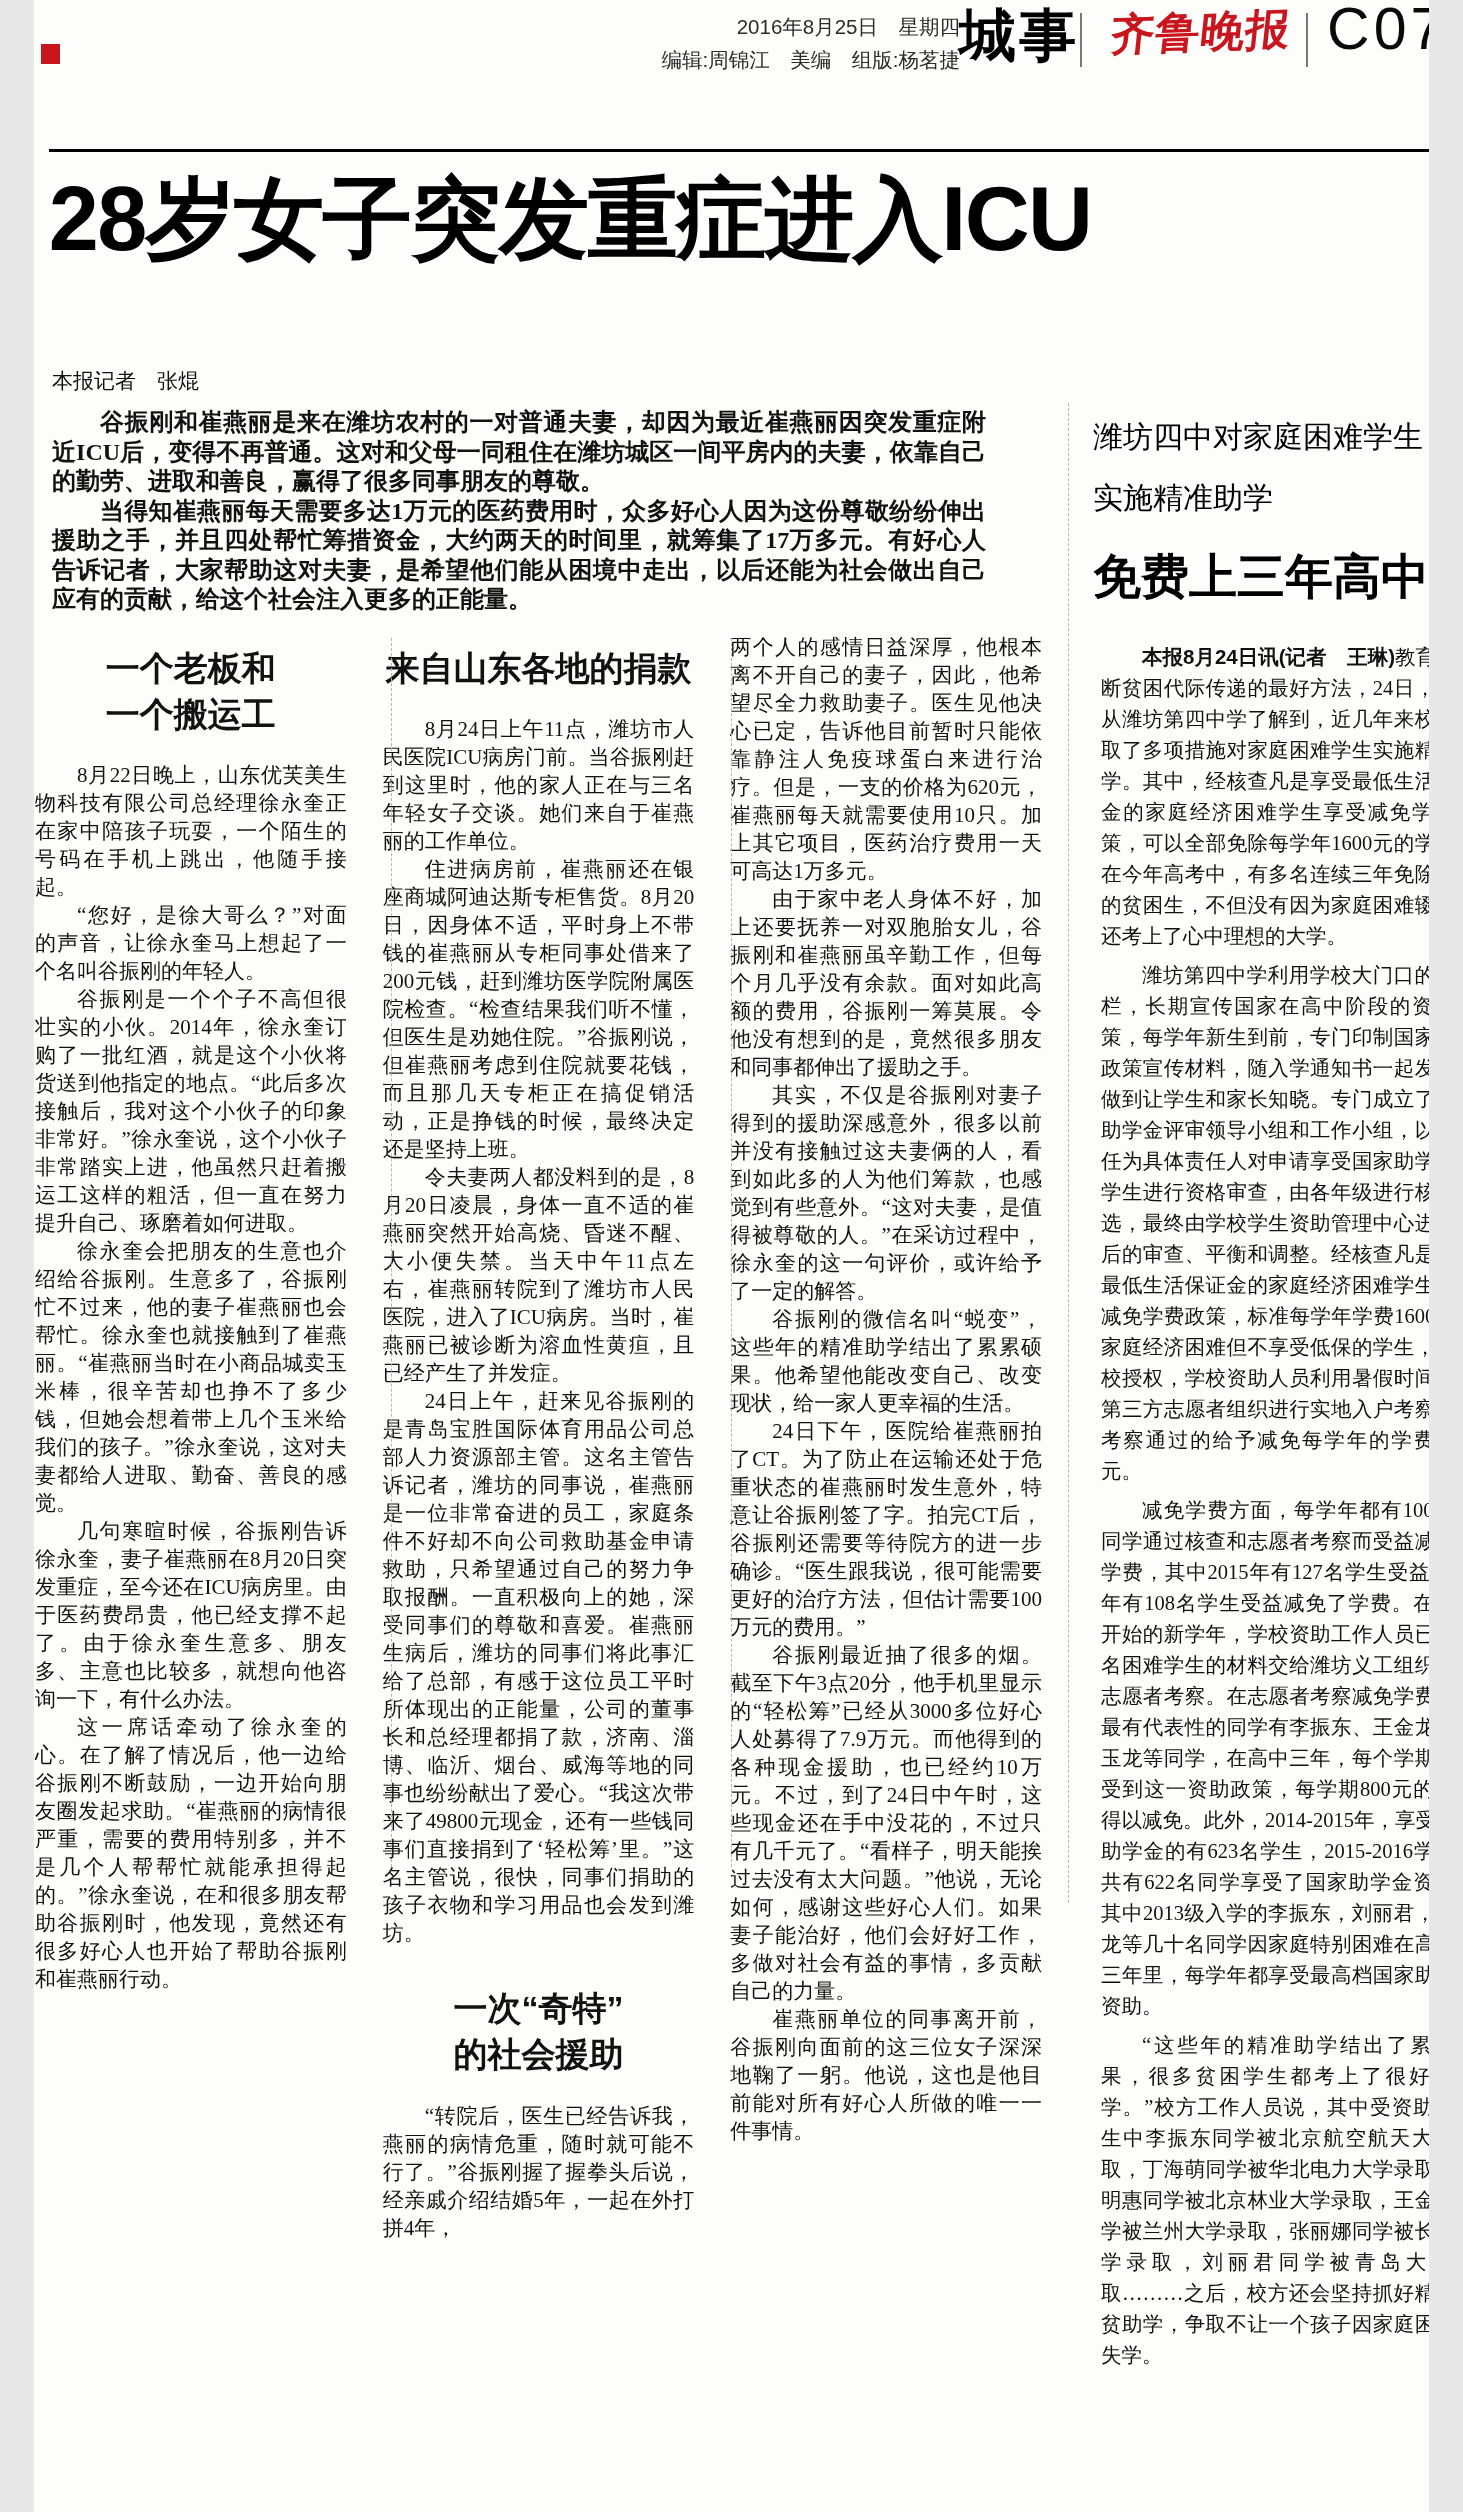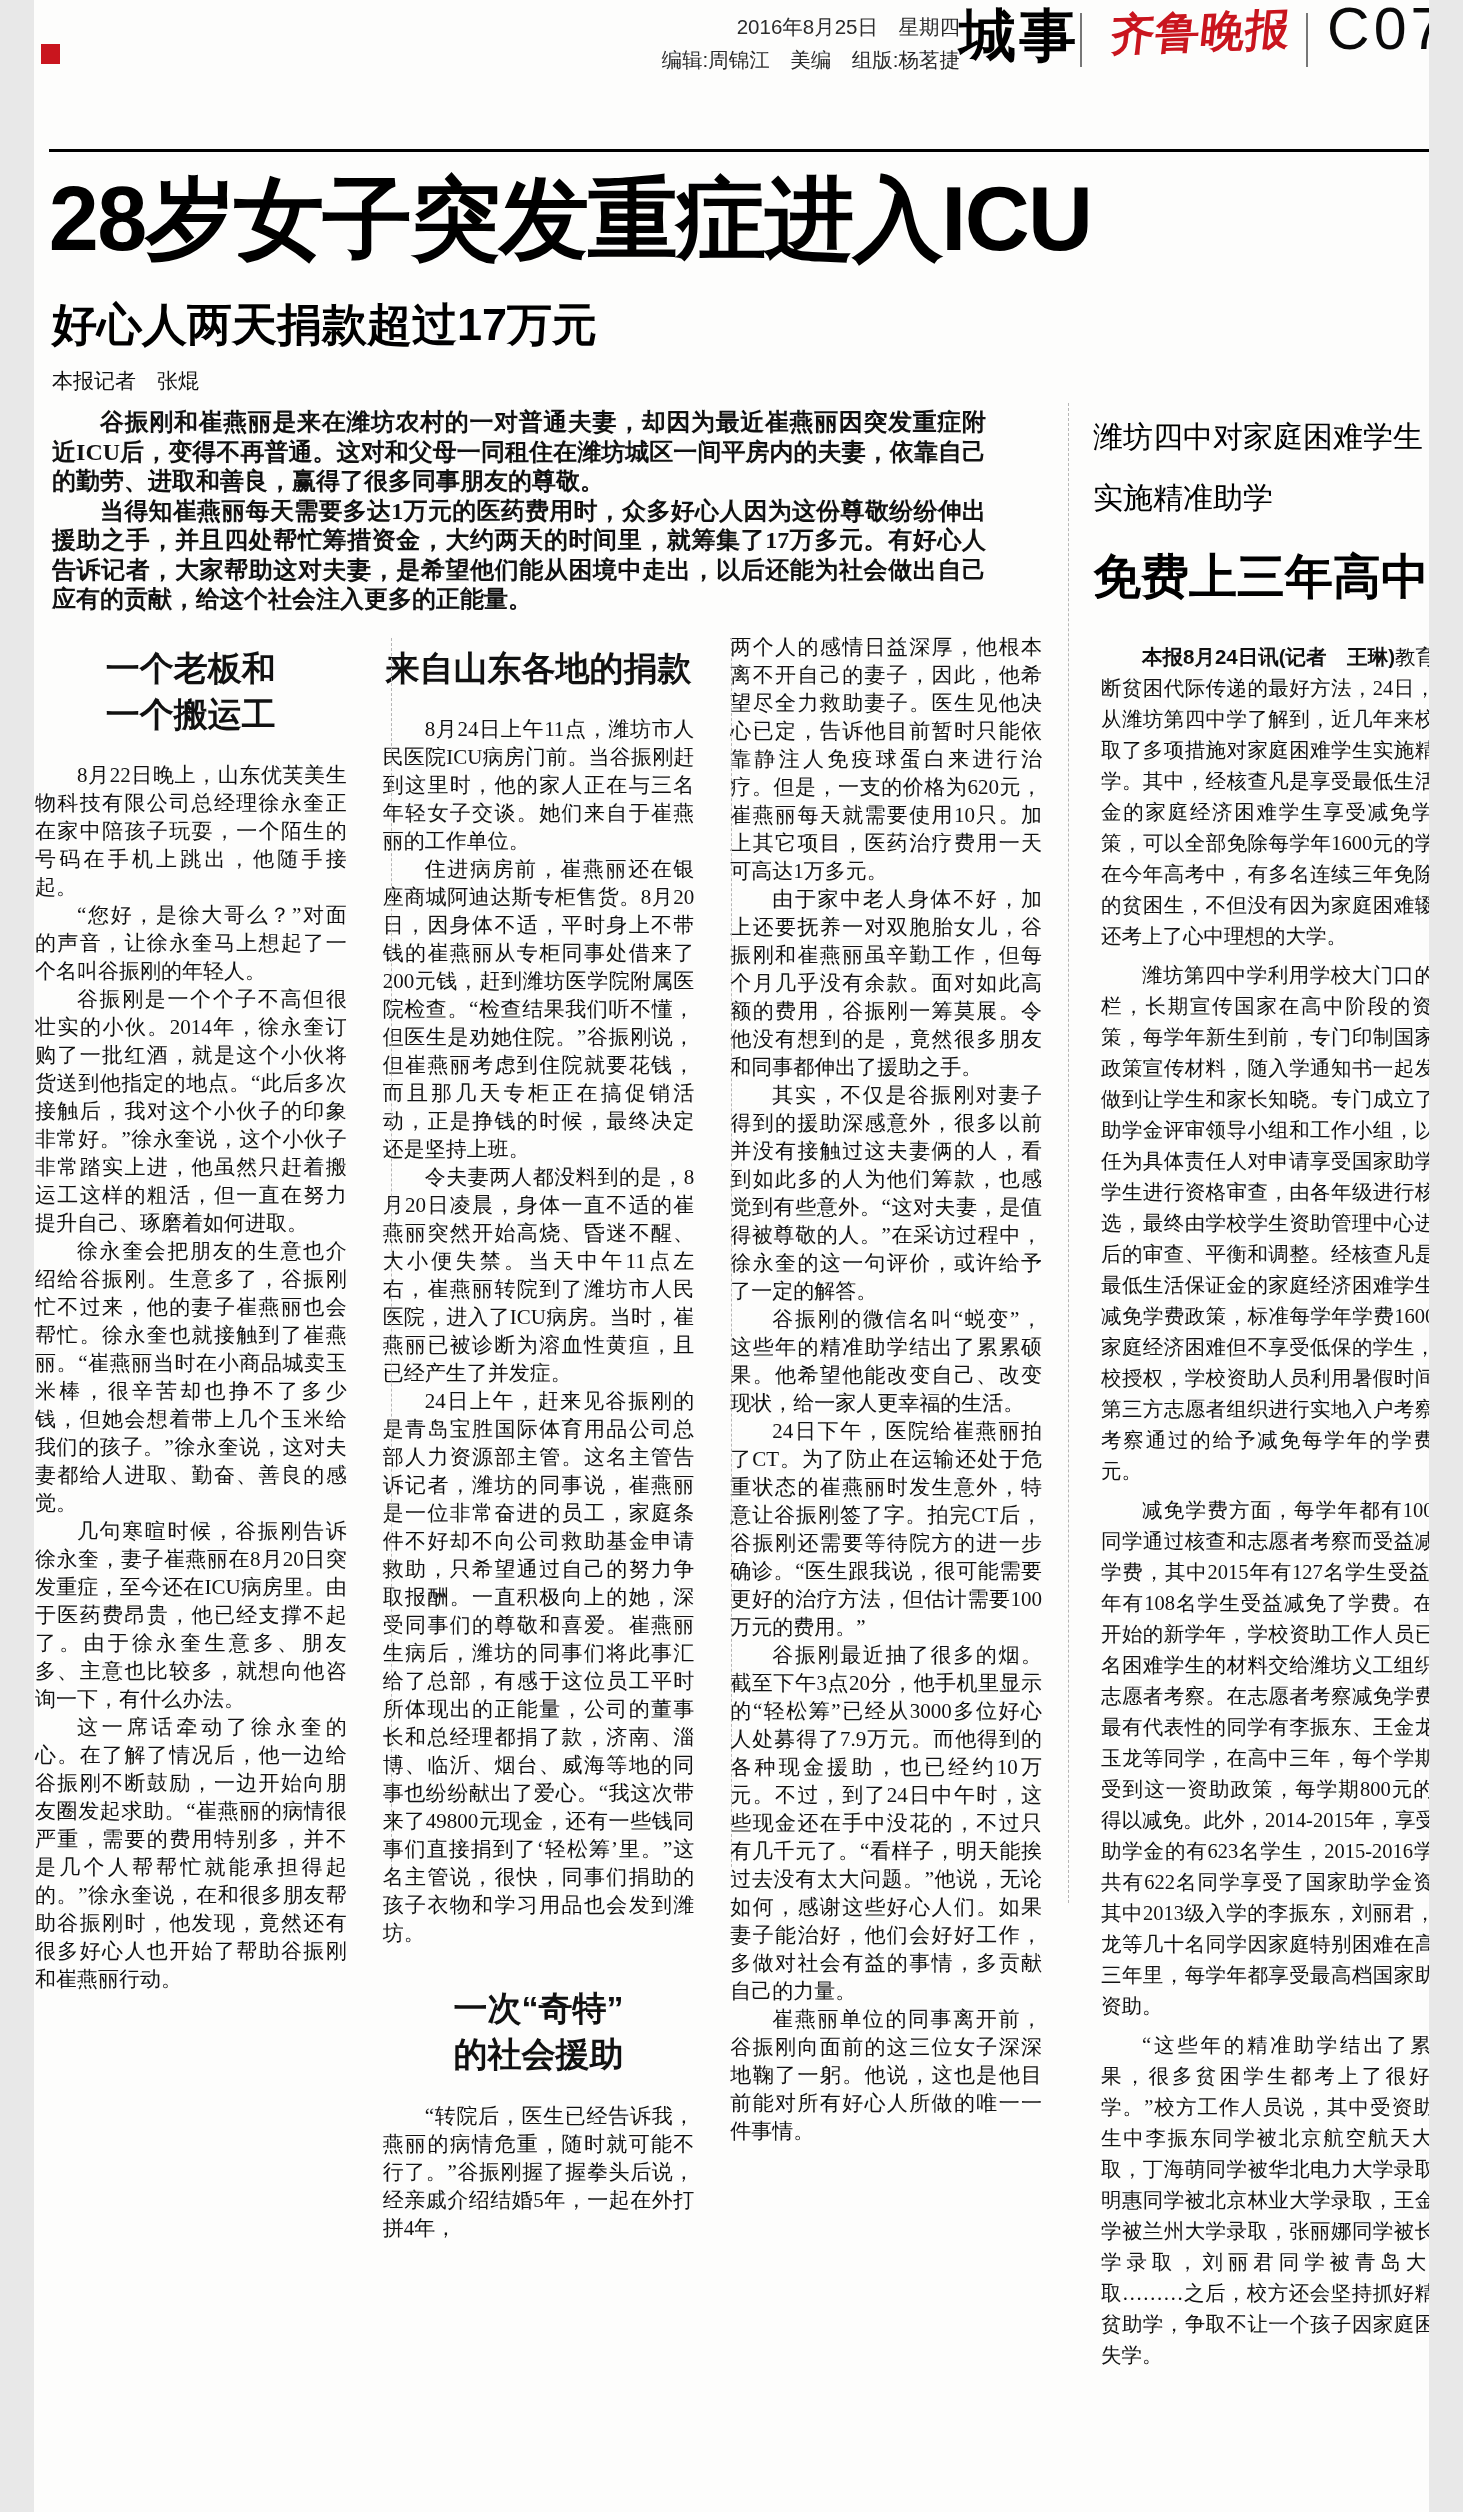--- a/index.html
+++ b/index.html
@@ -64,21 +64,20 @@
     <div>编辑:周锦江　美编　组版:杨茗捷</div>
   </div>
   <div class="section-title">城事</div>
   <div class="vrule v1"></div>
   <div class="paper-logo">齐鲁晚报</div>
   <div class="vrule v2"></div>
   <div class="page-no">C07</div>
   <div class="top-rule"></div>
 
   <h1 class="main-headline">28岁女子突发重症进入ICU</h1>
-  <h2 class="sub-headline">好心人两天捐款超过17万元</h2>
   <div class="byline">本报记者　张焜</div>
 
   <div class="intro" id="intro">
       <p>谷振刚和崔燕丽是来在潍坊农村的一对普通夫妻，却因为最近崔燕丽因突发重症附近ICU后，变得不再普通。这对和父母一同租住在潍坊城区一间平房内的夫妻，依靠自己的勤劳、进取和善良，赢得了很多同事朋友的尊敬。</p>
       <p>当得知崔燕丽每天需要多达1万元的医药费用时，众多好心人因为这份尊敬纷纷伸出援助之手，并且四处帮忙筹措资金，大约两天的时间里，就筹集了17万多元。有好心人告诉记者，大家帮助这对夫妻，是希望他们能从困境中走出，以后还能为社会做出自己应有的贡献，给这个社会注入更多的正能量。</p>
     </div>
 
   <div class="columns" id="columns">
       <div class="col">
         <div class="subhead">

